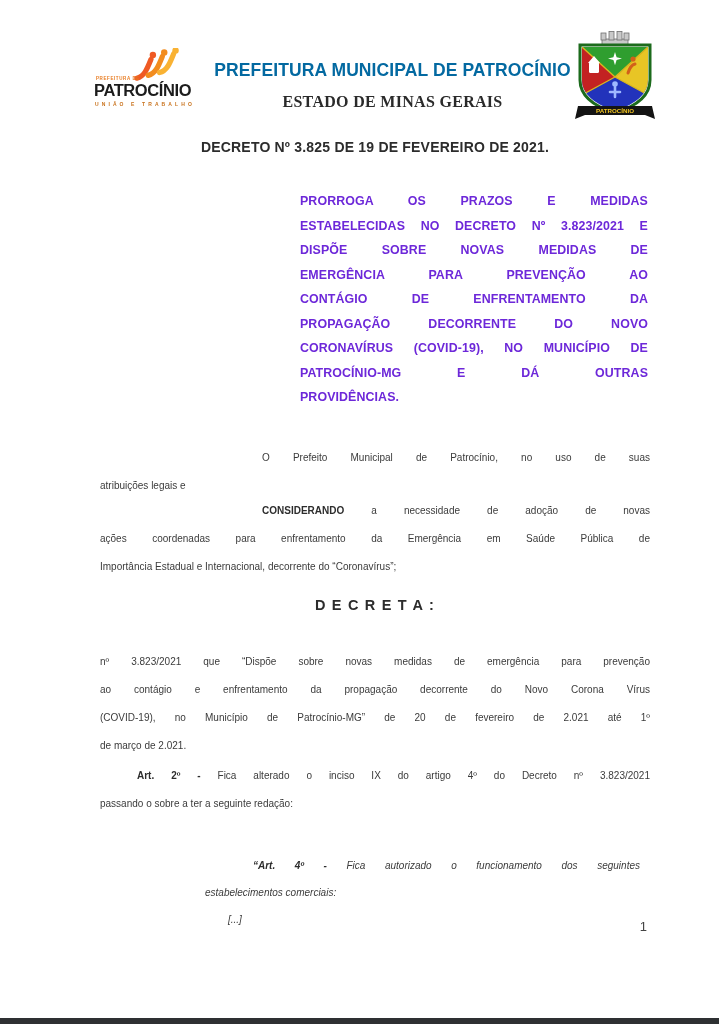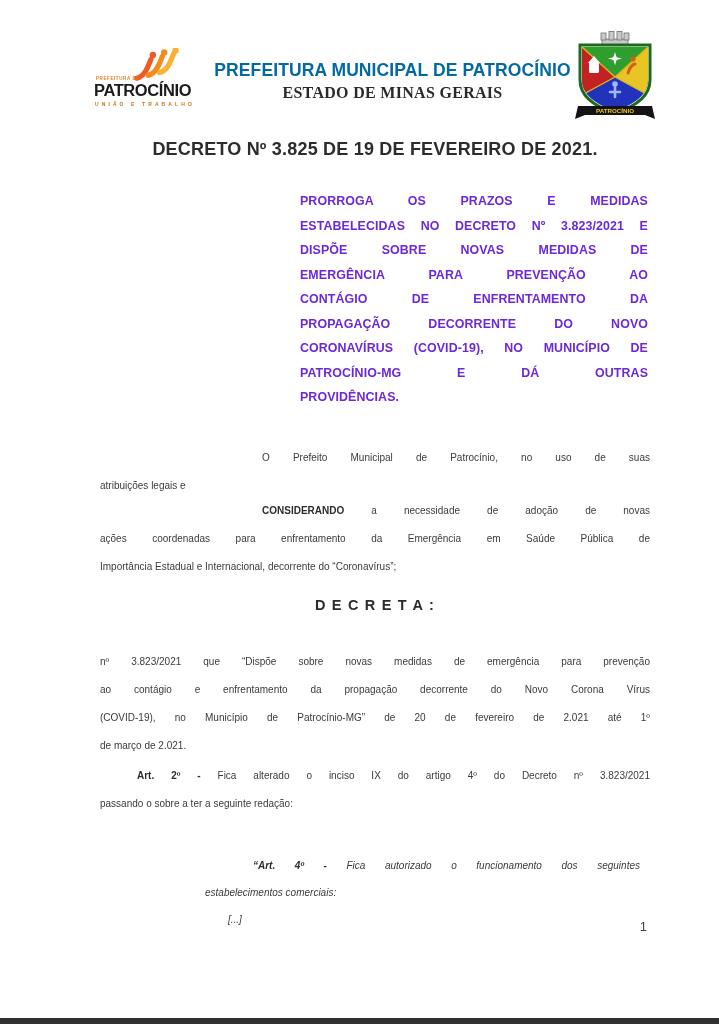--- a/index.html
+++ b/index.html
@@ -12,26 +12,26 @@
   .hdr-logo{position:absolute;left:94px;top:48px;width:114px;height:66px;}
   .hdr-logo .figures{position:absolute;left:38px;top:0;width:72px;height:34px;}
   .logo-top{position:absolute;left:2px;top:28px;font-size:4.5px;font-weight:bold;
     color:#e87a1e;letter-spacing:0.6px;}
   .logo-name{position:absolute;left:0;top:33px;width:114px;font-size:16.5px;
     font-weight:bold;color:#1c1c1c;letter-spacing:-0.4px;transform:scaleY(1.02);}
   .logo-slogan{position:absolute;left:1px;top:53px;width:114px;font-size:5px;
     font-weight:bold;color:#c9721c;letter-spacing:3.1px;}
   .hdr-center{position:absolute;left:200px;top:60px;width:385px;text-align:center;}
   .hdr-title{font-size:17.5px;font-weight:bold;color:#0369a1;letter-spacing:0.1px;}
-  .hdr-subtitle{margin-top:3px;font-family:"Liberation Serif","DejaVu Serif",serif;
+  .hdr-subtitle{margin-top:12px;font-family:"Liberation Serif","DejaVu Serif",serif;
     font-size:16px;font-weight:bold;color:#2a2a2a;letter-spacing:0.3px;}
   .crest{position:absolute;left:572px;top:31px;width:86px;height:94px;}
   
   .decree-title{position:absolute;left:100px;top:139px;width:550px;text-align:center;
-    font-size:18px;font-weight:bold;color:#2c2c2c;letter-spacing:0.2px;}
+    font-size:14px;font-weight:bold;color:#2c2c2c;letter-spacing:0.2px;}
   .ementa{position:absolute;left:300px;top:189px;width:348px;font-size:12.4px;
     font-weight:bold;color:#6d28d9;line-height:24.5px;letter-spacing:0.1px;}
   .block{position:absolute;font-size:10px;line-height:28px;color:#3b3b3b;}
   .col{left:100px;width:550px;}
   .jline{text-align:justify;text-align-last:justify;white-space:nowrap;overflow:hidden;}
   .plain{text-align:left;white-space:nowrap;}
   .ind-lg{padding-left:162px;}
   .ind-sm{padding-left:37px;}
   .ind-q{padding-left:48px;}
   .bold{font-weight:bold;color:#2d2d2d;}

